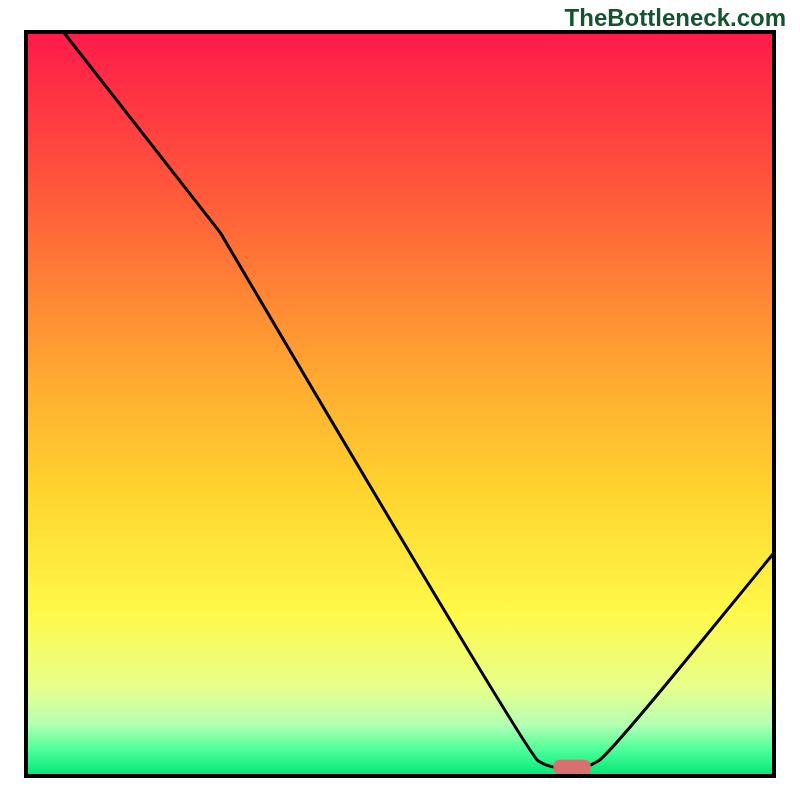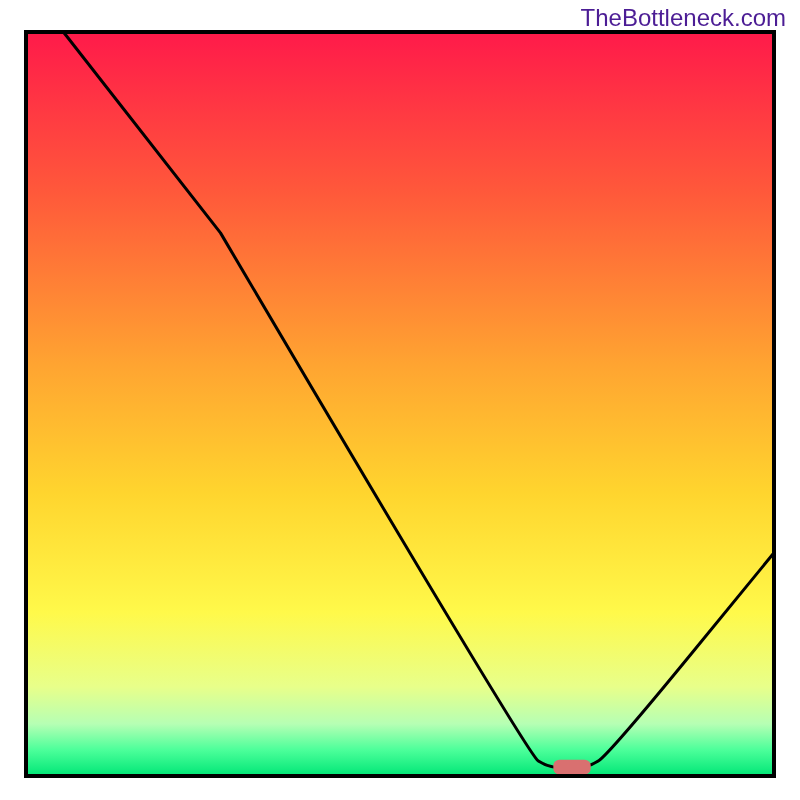--- a/index.html
+++ b/index.html
@@ -13,22 +13,22 @@
   .container {
     position: relative;
     width: 800px;
     height: 800px;
   }
   .watermark {
     position: absolute;
     top: 4px;
     right: 14px;
     font-size: 24px;
-    font-weight: 400;
-    color: #4c1d95;
+    font-weight: 700;
+    color: #14532d;
     z-index: 5;
     letter-spacing: 0;
   }
   svg {
     display: block;
   }
 </style>
 </head>
 <body>
 

